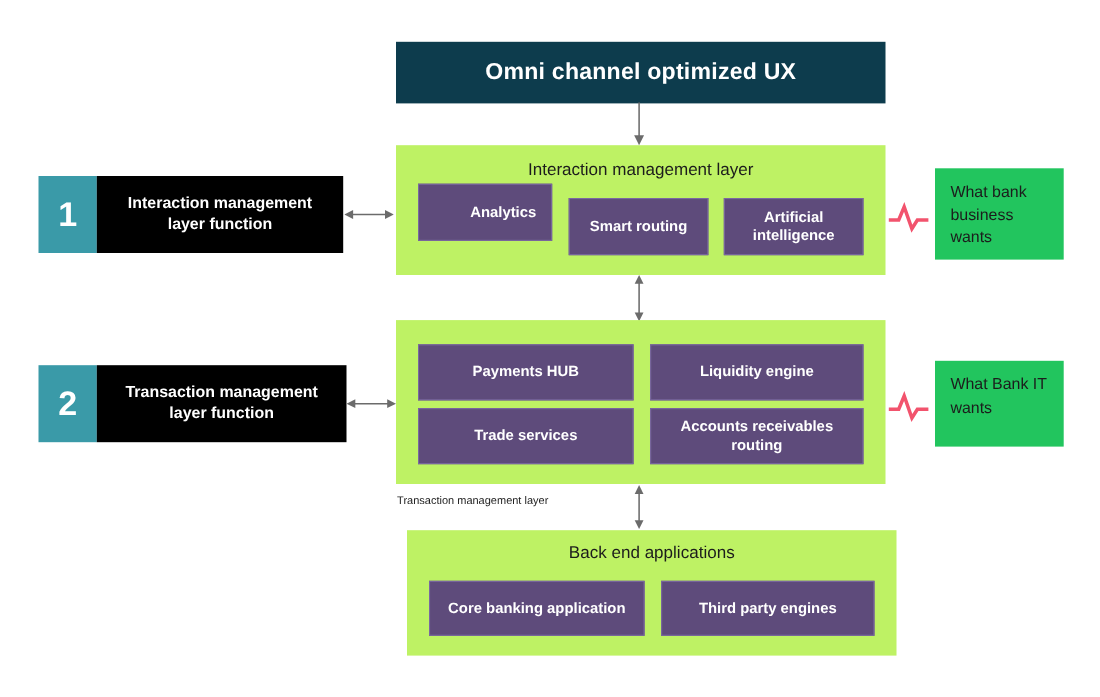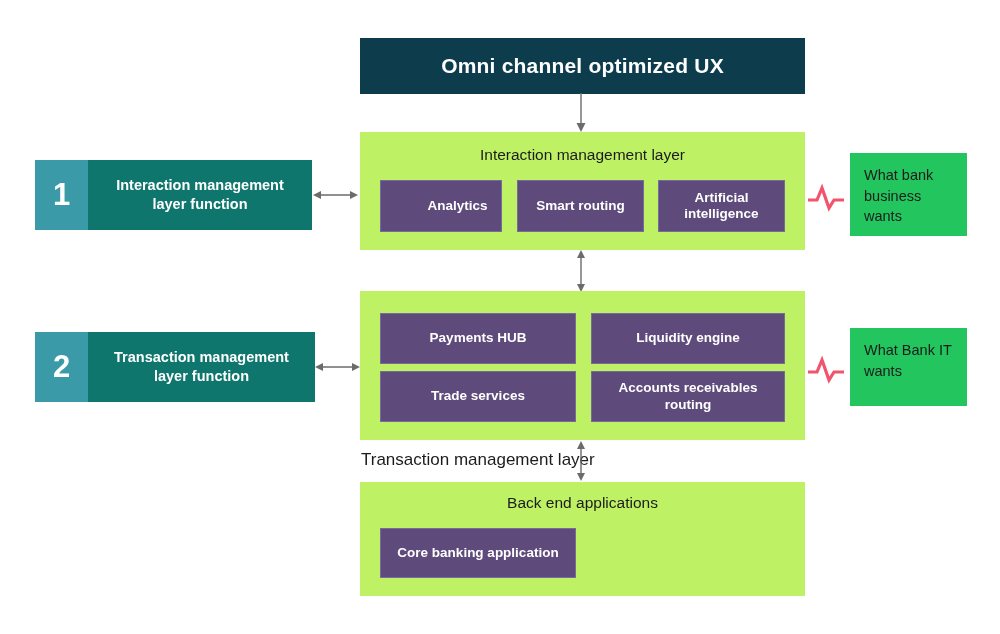--- a/index.html
+++ b/index.html
@@ -60,21 +60,21 @@
     width: 445px;
     height: 118px;
   }
   #panel-transaction {
     left: 360px;
     top: 291px;
     width: 445px;
     height: 149px;
   }
   #panel-backend {
-    left: 360px;
+    left: 370px;
     top: 482px;
     width: 445px;
     height: 114px;
   }
 
   .panel-title-interaction {
     position: absolute;
     left: 0; top: 14px; width: 100%;
   }
   .panel-title-backend {
@@ -93,21 +93,21 @@
     justify-content: center;
     text-align: center;
     color: #ffffff;
     font-size: 13.5px;
     font-weight: bold;
     line-height: 1.22;
     padding: 2px 4px;
   }
 
   
-  #chip-analytics   { left: 20px;  top: 48px; width: 122px; height: 52px; padding-left: 37px; }
+  #chip-analytics   { left: 20px;  top: 35px; width: 122px; height: 52px; padding-left: 37px; }
   #chip-smart       { left: 157px; top: 48px; width: 127px; height: 52px; }
   #chip-ai          { left: 298px; top: 48px; width: 127px; height: 52px; }
 
   
   #chip-payments    { left: 20px;  top: 22px;  width: 196px; height: 51px; }
   #chip-liquidity   { left: 231px; top: 22px;  width: 194px; height: 51px; }
   #chip-trade       { left: 20px;  top: 80px;  width: 196px; height: 51px; }
   #chip-accounts    { left: 231px; top: 80px;  width: 194px; height: 51px; }
 
   
@@ -123,21 +123,21 @@
   .func-num {
     background: #3a9aa8;
     color: #ffffff;
     font-size: 31px;
     font-weight: bold;
     display: flex;
     align-items: center;
     justify-content: center;
   }
   .func-label {
-    background: #0f766e;
+    background: #000000;
     color: #ffffff;
     font-size: 14.5px;
     font-weight: bold;
     line-height: 1.28;
     display: flex;
     align-items: center;
     justify-content: center;
     text-align: center;
     flex: 1;
     padding: 17px 10px;
@@ -174,21 +174,21 @@
   #arrow-mid-2        { left: 572px; top: 441px; }
   #arrow-left-1       { left: 313px; top: 186px; }
   #arrow-left-2       { left: 315px; top: 358px; }
 
   
   #label-tml {
     position: absolute;
     left: 361px;
     top: 450px;
     color: #1c1c1c;
-    font-size: 17px;
+    font-size: 10px;
   }
 </style>
 </head>
 <body>
 
 <div class="canvas">
 
   <div class="title-bar">
     <span>Omni channel optimized UX</span>
   </div>
@@ -224,20 +224,21 @@
   <svg class="arrow" id="arrow-mid-2" width="18" height="40">
     <line x1="9" y1="4" x2="9" y2="36" stroke="#6b6b6b" stroke-width="1.4"></line>
     <polygon points="9,0 5,8 13,8" fill="#6b6b6b"></polygon>
     <polygon points="9,40 5,32 13,32" fill="#6b6b6b"></polygon>
   </svg>
 
   <div class="panel" id="panel-backend">
     <div class="panel-title panel-title-backend">Back end applications</div>
 
     <div class="chip" id="chip-core">Core banking application</div>
+    <div class="chip" id="chip-thirdparty">Third party engines</div>
   </div>
 
   <div class="func-box" id="func-1">
     <div class="func-num">1</div>
     <div class="func-label">Interaction management layer function</div>
   </div>
 
   <div class="func-box" id="func-2">
     <div class="func-num">2</div>
     <div class="func-label">Transaction management layer function</div>

